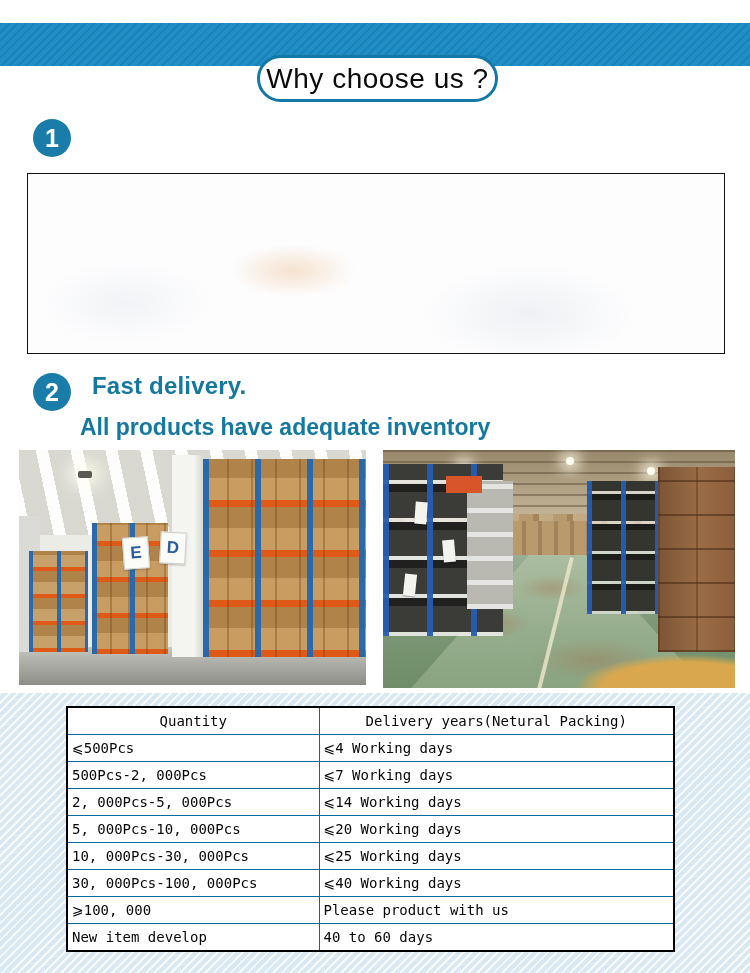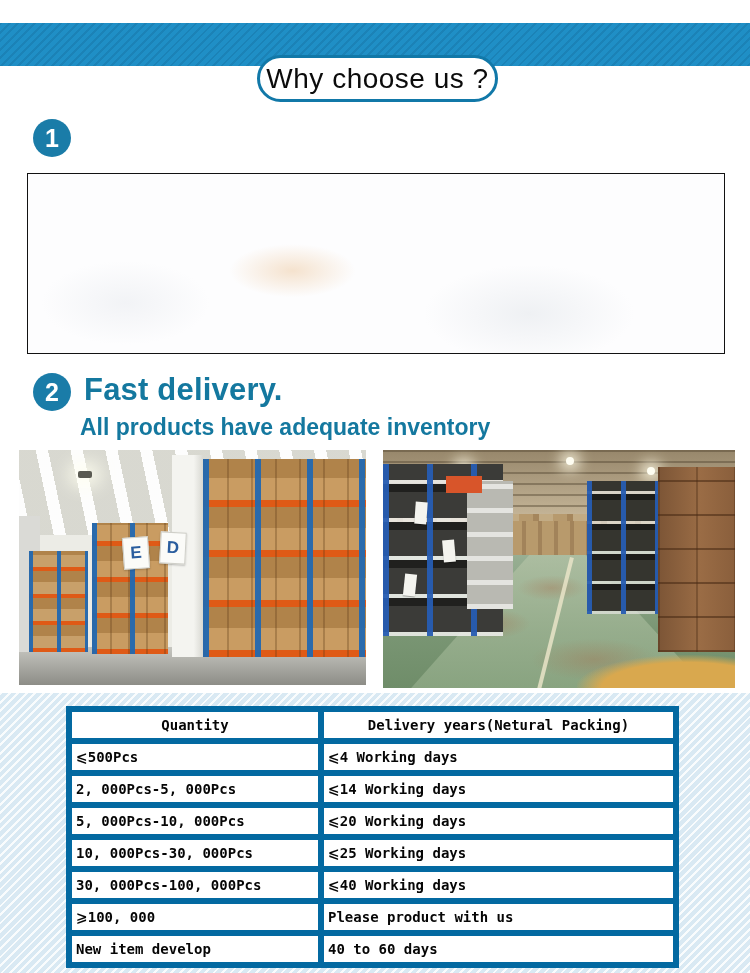--- a/index.html
+++ b/index.html
@@ -14,21 +14,21 @@
     text-align:center;line-height:41px;font-size:28px;color:#0b0b0b;letter-spacing:.5px;margin-top:46px;}
 
   
   .num-circle{position:absolute;width:38px;height:38px;border-radius:50%;
     background:#1a7ca8;color:#fff;text-align:center;line-height:38px;
     font-size:25px;font-weight:bold;}
   .sec-title{position:absolute;color:#14789f;font-weight:bold;letter-spacing:.2px;}
   #sec1-circle{left:33px;top:119px;}
   #sec1-title{left:80px;top:122px;font-size:28px;}
   #sec2-circle{left:33px;top:373px;}
-  #sec2-title{left:84px;top:372px;font-size:31px;}
+  #sec2-title{left:92px;top:372px;font-size:24px;}
   #sec2-subtitle{position:absolute;left:80px;top:414px;font-size:23px;font-weight:bold;color:#14789f;}
 
   
   .product-box{position:absolute;left:27px;top:173px;width:696px;height:179px;
     border:1px solid #121212;background:
       radial-gradient(90px 38px at 38% 54%,rgba(238,204,166,.55),rgba(255,255,255,0) 70%),
       radial-gradient(150px 70px at 72% 78%,rgba(224,228,233,.5),rgba(255,255,255,0) 70%),
       radial-gradient(120px 60px at 14% 72%,rgba(228,231,236,.45),rgba(255,255,255,0) 70%),
       #fdfdfe;}
 
@@ -107,23 +107,23 @@
       repeating-linear-gradient(90deg,rgba(70,40,18,.35) 0 2px,rgba(0,0,0,0) 2px 38px),
       linear-gradient(90deg,#7c5536,#9a6c45 55%,#8a5f3c);}
   .pr-mid-boxes{position:absolute;left:36%;top:30%;width:23%;height:14%;
     background:repeating-linear-gradient(90deg,#b89a6c 0 12px,#a2835a 12px 16px);}
 
   
   .bottom-band{position:absolute;left:0;top:693px;width:750px;height:280px;
     background:repeating-linear-gradient(135deg,rgba(255,255,255,.85) 0 2px,rgba(0,0,0,0) 2px 6px),#d9e9f3;}
   table.qty{position:absolute;left:66px;top:706px;width:607px;border-collapse:collapse;
     background:#fff;border:2px solid #000;table-layout:fixed;}
-  table.qty th,table.qty td{border:6px solid #0369a1;height:26px;padding:0 0 0 4px;
+  table.qty th,table.qty td{border:1px solid #0369a1;height:26px;padding:0 0 0 4px;
     font-family:"DejaVu Sans Mono","Liberation Mono","DejaVu Sans",monospace;
-    font-size:14px;font-weight:bold;color:#060606;text-align:left;white-space:nowrap;overflow:hidden;}
+    font-size:14px;font-weight:normal;color:#060606;text-align:left;white-space:nowrap;overflow:hidden;}
   table.qty th{text-align:center;padding:0;}
   col.c1{width:252px;} col.c2{width:355px;}
 </style>
 </head>
 <body>
 
 <div id="page">
 
   <div class="banner-band"></div>
   <div class="banner-pill">
@@ -186,20 +186,24 @@
     <tbody>
         <tr>
       <th>Quantity</th>
       <th>Delivery years(Netural Packing)</th>
     </tr>
     <tr>
       <td>⩽500Pcs</td>
       <td>⩽4 Working days</td>
     </tr>
     <tr>
+      <td>500Pcs-2, 000Pcs</td>
+      <td>⩽7 Working days</td>
+    </tr>
+    <tr>
       <td>2, 000Pcs-5, 000Pcs</td>
       <td>⩽14 Working days</td>
     </tr>
     <tr>
       <td>5, 000Pcs-10, 000Pcs</td>
       <td>⩽20 Working days</td>
     </tr>
     <tr>
       <td>10, 000Pcs-30, 000Pcs</td>
       <td>⩽25 Working days</td>

